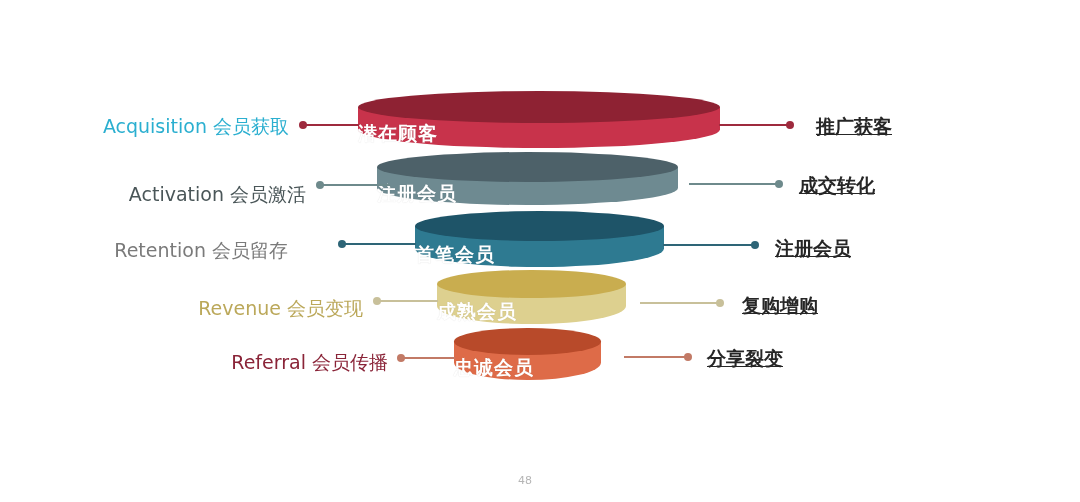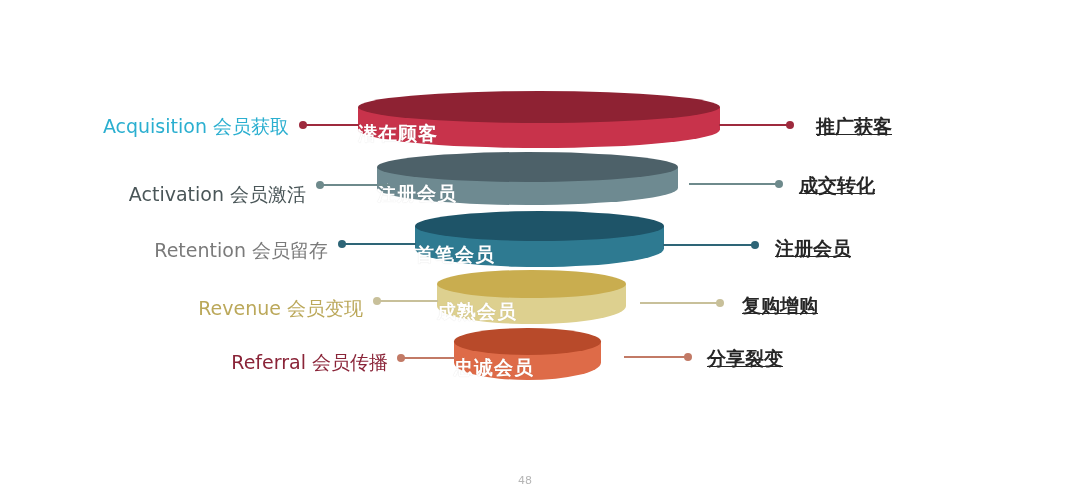--- a/index.html
+++ b/index.html
@@ -75,21 +75,21 @@
   <div class="dot" style="left: 684px; top: 353px; background: rgb(194, 122, 102);"></div>
 
   <div class="left-label" style="right: 791px; top: 114px; color: rgb(43, 175, 208);">
     <span>Acquisition</span>
     <span>会员获取</span>
   </div>
   <div class="left-label" style="right: 774px; top: 182px; color: rgb(74, 86, 88);">
     <span>Activation</span>
     <span>会员激活</span>
   </div>
-  <div class="left-label" style="right: 752px; top: 238px; color: rgb(122, 122, 122);">
+  <div class="left-label" style="right: 792px; top: 238px; color: rgb(122, 122, 122);">
     <span>Retention</span>
     <span>会员留存</span>
   </div>
   <div class="left-label" style="right: 717px; top: 296px; color: rgb(187, 168, 90);">
     <span>Revenue</span>
     <span>会员变现</span>
   </div>
   <div class="left-label" style="right: 692px; top: 350px; color: rgb(138, 36, 56);">
     <span>Referral</span>
     <span>会员传播</span>

